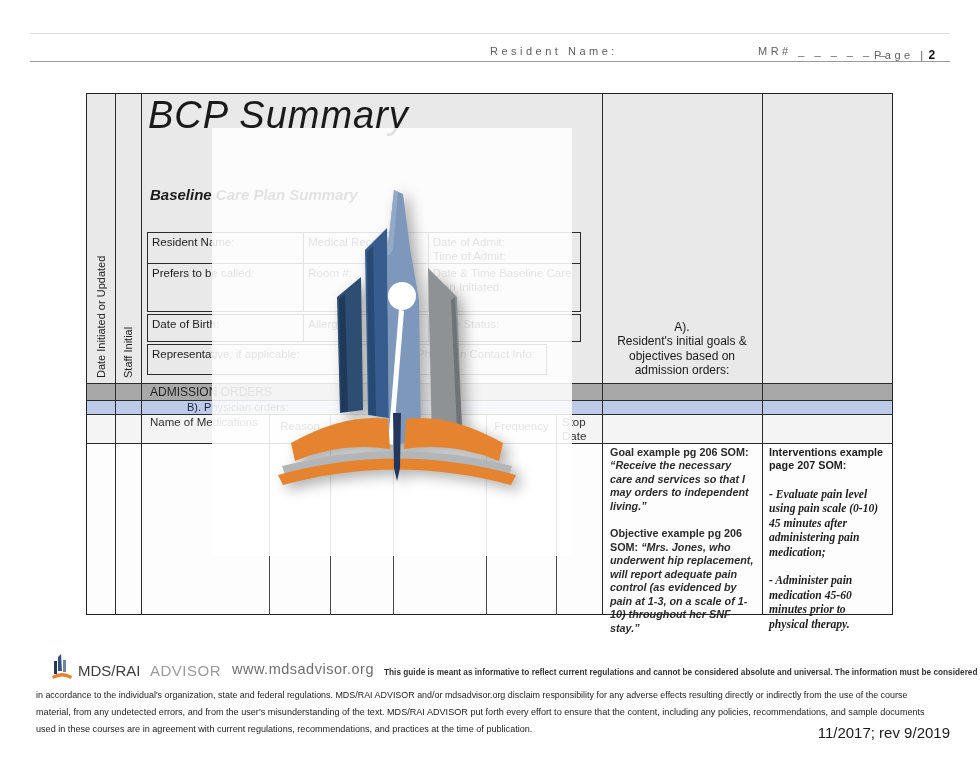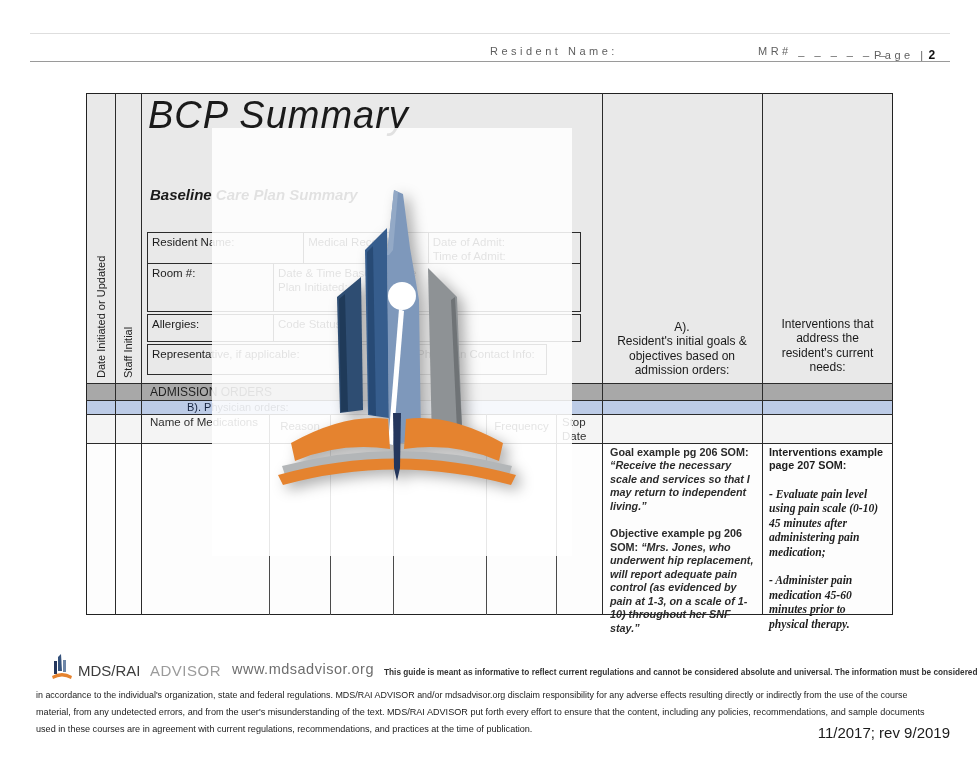--- a/index.html
+++ b/index.html
@@ -49,53 +49,52 @@
 
   <div class="formrow" style="left:147px; top:232px; width:434px; height:32px;">
     <div class="formcell" style="width:156px;">Resident Name:</div>
     <div class="formcell" style="width:125px;">Medical Record #:</div>
     <div class="formcell" style="width:153px;">
       <div>Date of Admit:</div>
       <div>Time of Admit:</div>
     </div>
   </div>
   <div class="formrow" style="left:147px; top:263px; width:434px; height:49px;">
+    <div class="formcell" style="width:156px;">Prefers to be called:</div>
     <div class="formcell" style="width:125px;">Room #:</div>
     <div class="formcell" style="width:153px;">Date &amp; Time Baseline Care Plan Initiated:</div>
   </div>
   <div class="formrow" style="left:147px; top:314px; width:434px; height:28px;">
+    <div class="formcell" style="width:156px;">Date of Birth:</div>
     <div class="formcell" style="width:125px;">Allergies:</div>
     <div class="formcell" style="width:153px;">Code Status:</div>
   </div>
   <div class="formrow" style="left:147px; top:344px; width:400px; height:31px;gap:16px;">
     <div class="formcell" style="width:281px;">Representative, if applicable:</div>
     <div class="formcell" style="width:151px;">Physician Contact Info:</div>
   </div>
 
   <div class="abs center-col" style="left:603px; top:93px; width:158px; height:290px; padding:0 2px 5px 2px;">
     <div>A).</div>
     <div>Resident's initial goals &amp; objectives based on admission orders:</div>
-  </div>
-  <div class="abs center-col" style="left:763px; top:93px; width:129px; height:290px; padding:0 6px 8px 6px;">
-    <div>Interventions that address the resident's current needs:</div>
   </div>
 
   <div class="abs" style="left:150px; top:385px; font-size:12px; color:#1e1e1e;">ADMISSION ORDERS</div>
   <div class="abs" style="left:150px; top:401px; font-size:11px; color:#16233f;padding-left:37px;">B). Physician orders:</div>
 
   <div class="medlbl" style="left:150px; top:416px; width:112px;">Name of Medications</div>
   <div class="medlbl" style="left:270px; top:420px; width:60px; text-align:center;">Reason</div>
   <div class="medlbl" style="left:331px; top:420px; width:62px; text-align:center;">Dose</div>
   <div class="medlbl" style="left:394px; top:420px; width:92px; text-align:center;">Route</div>
   <div class="medlbl" style="left:487px; top:420px; width:69px; text-align:center;">Frequency</div>
   <div class="medlbl" style="left:562px; top:416px; width:38px;">Stop Date</div>
 
   <div class="abs" style="left:603px; top:443px; width:158px; height:172px; padding:3px 7px;">
     <div class="goal-p">Goal example pg 206 SOM:</div>
-    <div class="goal-p goal-quote">“Receive the necessary scale and services so that I may return to independent living.”</div>
+    <div class="goal-p goal-quote">“Receive the necessary care and services so that I may orders to independent living.”</div>
     <div class="goal-p" style="margin-top:14px;"><span>Objective example pg 206 SOM:</span> <span class="goal-quote">“Mrs. Jones, who underwent hip replacement, will report adequate pain control (as evidenced by pain at 1-3, on a scale of 1-10) throughout her SNF stay.”</span></div>
   </div>
   <div class="abs" style="left:763px; top:443px; width:129px; height:172px; padding:3px 6px;">
     <div style="font-weight:bold; font-size:10.8px; color:#1d1d1d; line-height:1.25;">Interventions example page 207 SOM:</div>
     <div class="serif-it" style="margin-top:15px;">- Evaluate pain level using pain scale (0-10) 45 minutes after administering pain medication;</div>
     <div class="serif-it" style="margin-top:14px;">- Administer pain medication 45-60 minutes prior to physical therapy.</div>
   </div>
 
   <div class="abs" style="left:86px; top:93px; width:807px; height:522px; border:1px solid #222;"></div>
   <div class="line" style="left:115px; top:93px; width:1px; height:522px;"></div>

